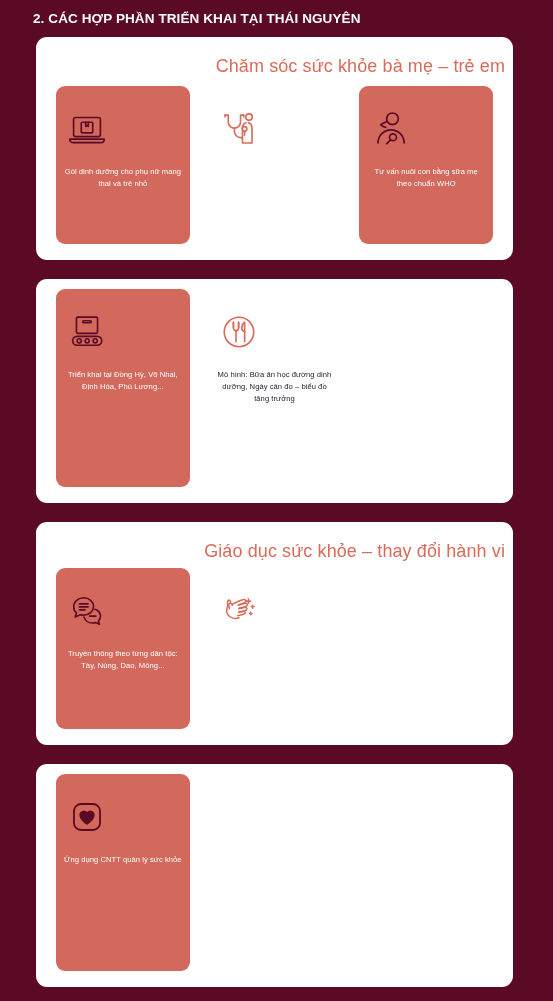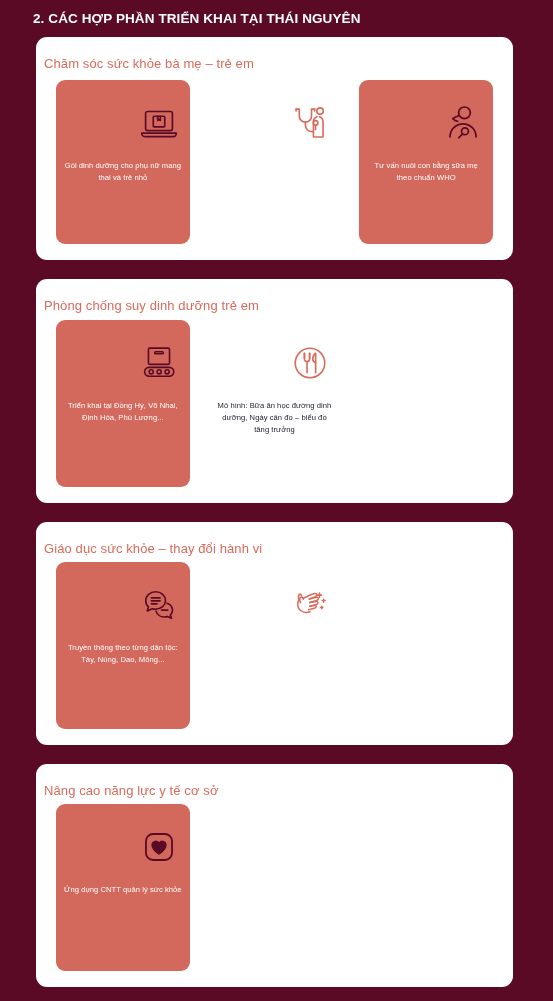--- a/index.html
+++ b/index.html
@@ -53,40 +53,40 @@
     border-radius: 11px;
     flex: 1;
     display: flex;
     flex-direction: column;
     padding: 10px 0 0 0;
     overflow: hidden;
   }
 
   .card-title {
     color: #D96B5B;
-    font-size: 13px;
-    text-align: left;
+    font-size: 18px;
+    text-align: right;
     letter-spacing: 0.1px;
     padding: 9px 8px 6px 8px;
     line-height: 1.2;
     white-space: nowrap;
   }
 
   .tiles {
     flex: 1;
     display: grid;
     grid-template-columns: repeat(3, 1fr);
     gap: 18px;
     padding: 0 20px 16px 20px;
   }
 
   .tile {
     display: flex;
     flex-direction: column;
-    align-items: flex-end;
+    align-items: flex-start;
     border-radius: 9px;
     padding: 20px 8px 8px 8px;
   }
 
   .tile.filled {
     background: #D3695C;
   }
 
   .tile.plain {
     background: transparent;
@@ -175,21 +175,20 @@
               <path d="M24.7 35.3l-4.2 4.1"></path>
             </svg>
           </span>
           <span class="tile-label">Tư vấn nuôi con bằng sữa mẹ theo chuẩn WHO</span>
         </div>
 
       </div>
     </div>
 
     <div class="card">
-      <div class="card-title">Phòng chống suy dinh dưỡng trẻ em</div>
       <div class="tiles">
 
         <div class="tile filled">
           <span class="tile-icon">
             <svg viewBox="0 0 48 48" fill="none" stroke="#5A0A24" stroke-width="1.7" stroke-linecap="round" stroke-linejoin="round">
               <rect x="13" y="8.5" width="22" height="17" rx="1.4"></rect>
               <rect x="19.5" y="12.2" width="9" height="2.2" rx="1.1"></rect>
               <path d="M13.6 28.6h21.2a4.6 4.6 0 0 1 0 9.2H13.6a4.6 4.6 0 0 1 0-9.2z"></path>
               <circle cx="15.9" cy="33.2" r="2.2"></circle>
               <circle cx="24.2" cy="33.2" r="2.2"></circle>
@@ -250,21 +249,20 @@
             </svg>
           </span>
         </div>
 
         <div class="tile empty"></div>
 
       </div>
     </div>
 
     <div class="card">
-      <div class="card-title">Nâng cao năng lực y tế cơ sở</div>
       <div class="tiles">
 
 
 
         <div class="tile filled">
           <span class="tile-icon">
             <svg viewBox="0 0 48 48" fill="none" stroke="#5A0A24" stroke-width="1.9" stroke-linecap="round" stroke-linejoin="round">
               <rect x="10.4" y="10.4" width="27.2" height="27.2" rx="7.4"></rect>
               <path d="M24 32.2s-8-4.8-8-10.3a4.6 4.6 0 0 1 8-3.1 4.6 4.6 0 0 1 8 3.1c0 5.5-8 10.3-8 10.3z" fill="#5A0A24" stroke="none"></path>
             </svg>

